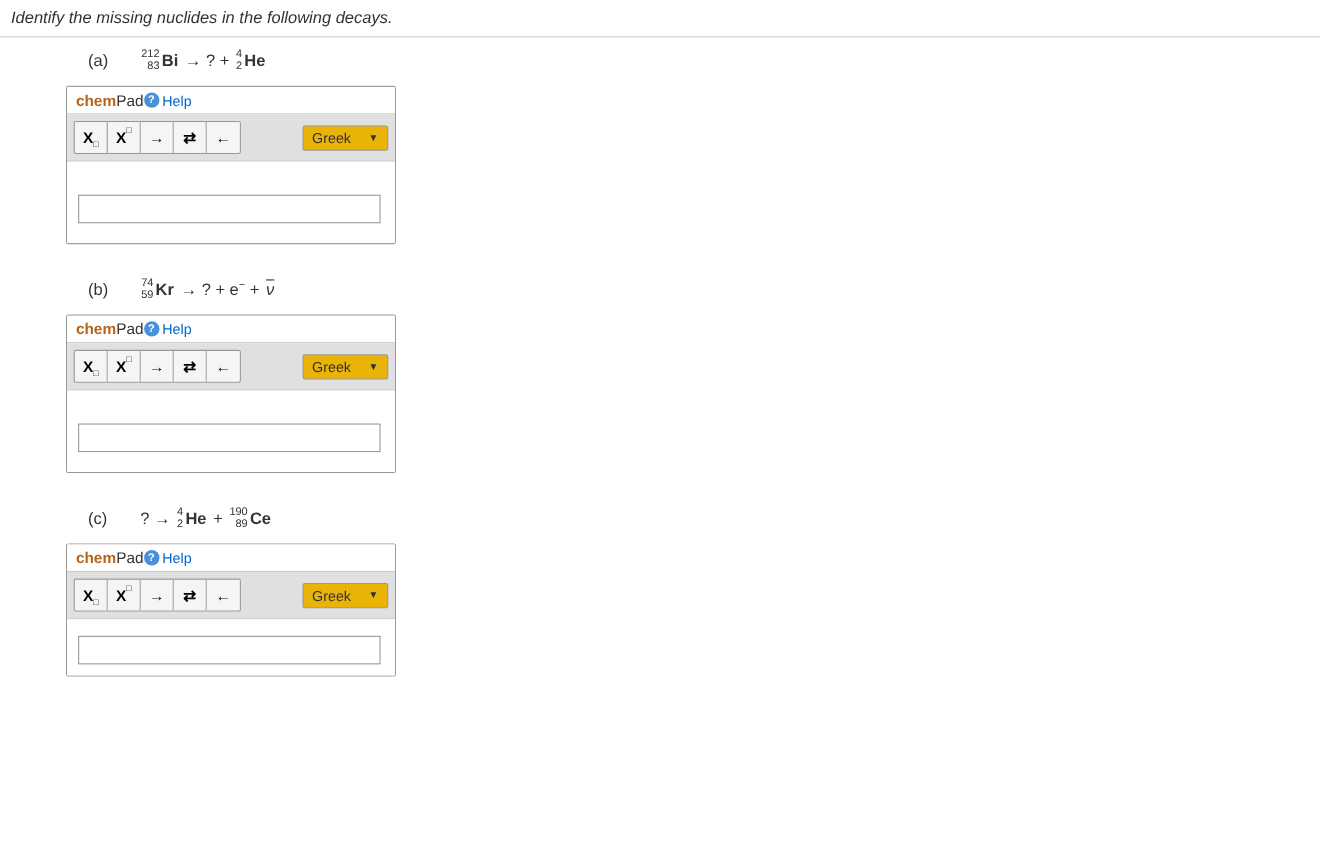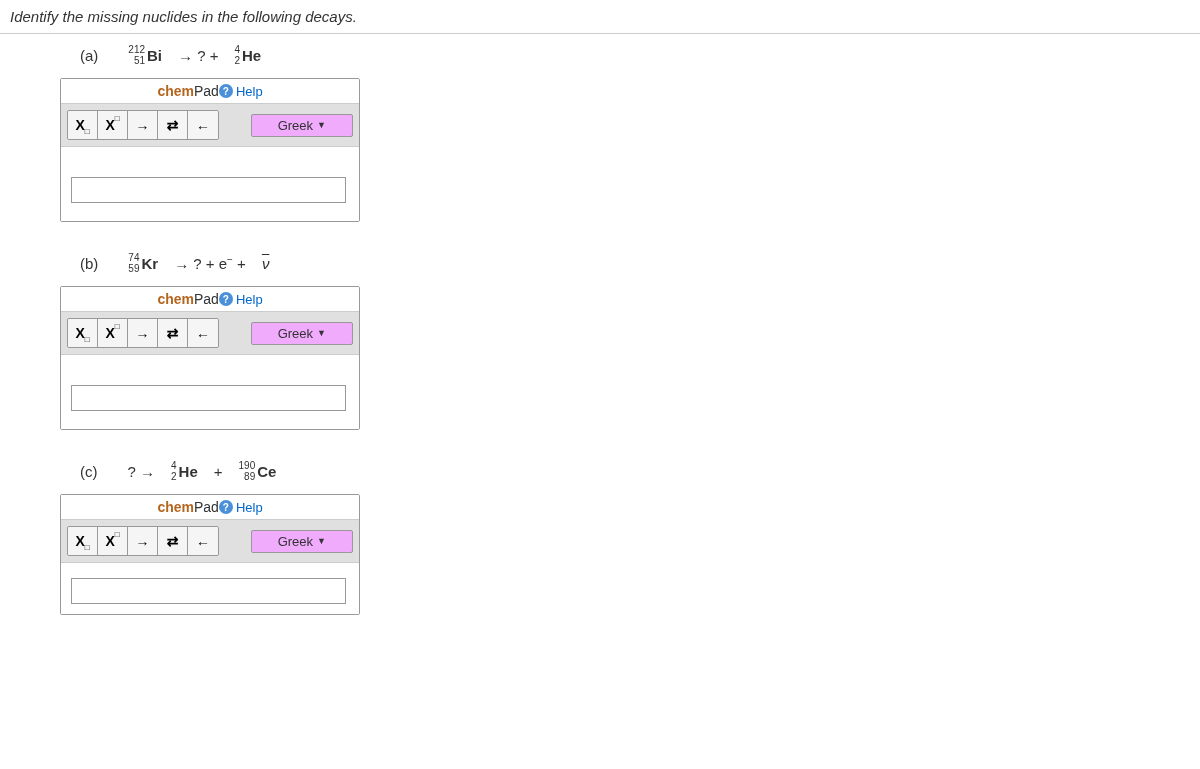--- a/index.html
+++ b/index.html
@@ -33,21 +33,21 @@
       margin-left: 20px;
     }
     .part-label {
       margin-right: 30px;
       font-size: 15px;
     }
     .equation {
       font-size: 15px;
       display: flex;
       align-items: center;
-      gap: 16px;
+      gap: 6px;
     }
     .isotope {
       display: inline-flex;
       align-items: center;
     }
     .isotope-nums {
       display: inline-flex;
       flex-direction: column;
       align-items: flex-end;
       font-size: 10px;
@@ -63,21 +63,21 @@
       font-style: italic;
     }
     .chempad-container {
       width: 300px;
       border: 1px solid #999;
       border-radius: 2px;
       margin-left: 0;
     }
     .chempad-header {
       display: flex;
-      justify-content: center;
+      justify-content: flex-start;
       align-items: center;
       padding: 4px 8px;
       border-bottom: 1px solid #ccc;
       background: #fff;
     }
     .chempad-title {
       font-size: 14px;
       font-weight: bold;
     }
     .chempad-title .chem {
@@ -136,29 +136,29 @@
       font-weight: bold;
       font-family: Arial, sans-serif;
     }
     .tool-btn:last-child {
       border-right: none;
     }
     .subscript-btn {
       position: relative;
     }
     .greek-dropdown {
-      background: #f0abfc;
+      background: #eab308;
       border: 1px solid #999;
       border-radius: 2px;
-      padding: 3px 26px;
+      padding: 3px 8px;
       font-size: 13px;
       cursor: pointer;
       display: flex;
       align-items: center;
-      gap: 4px;
+      gap: 16px;
     }
     .dropdown-caret {
       font-size: 9px;
     }
     .answer-area {
       padding: 30px 10px 18px 10px;
       background: #fff;
     }
     .answer-input {
       width: 275px;
@@ -175,21 +175,21 @@
 
 <div class="content">
 
   <div class="part">
     <div class="equation-row">
       <span class="part-label">(a)</span>
       <span class="equation">
         <span class="isotope">
           <span class="isotope-nums">
             <span>212</span>
-            <span>51</span>
+            <span>83</span>
           </span>
           <span class="element">Bi</span>
         </span>
         <span> → ? + </span>
         <span class="isotope">
           <span class="isotope-nums">
             <span>4</span>
             <span>2</span>
           </span>
           <span class="element">He</span>

